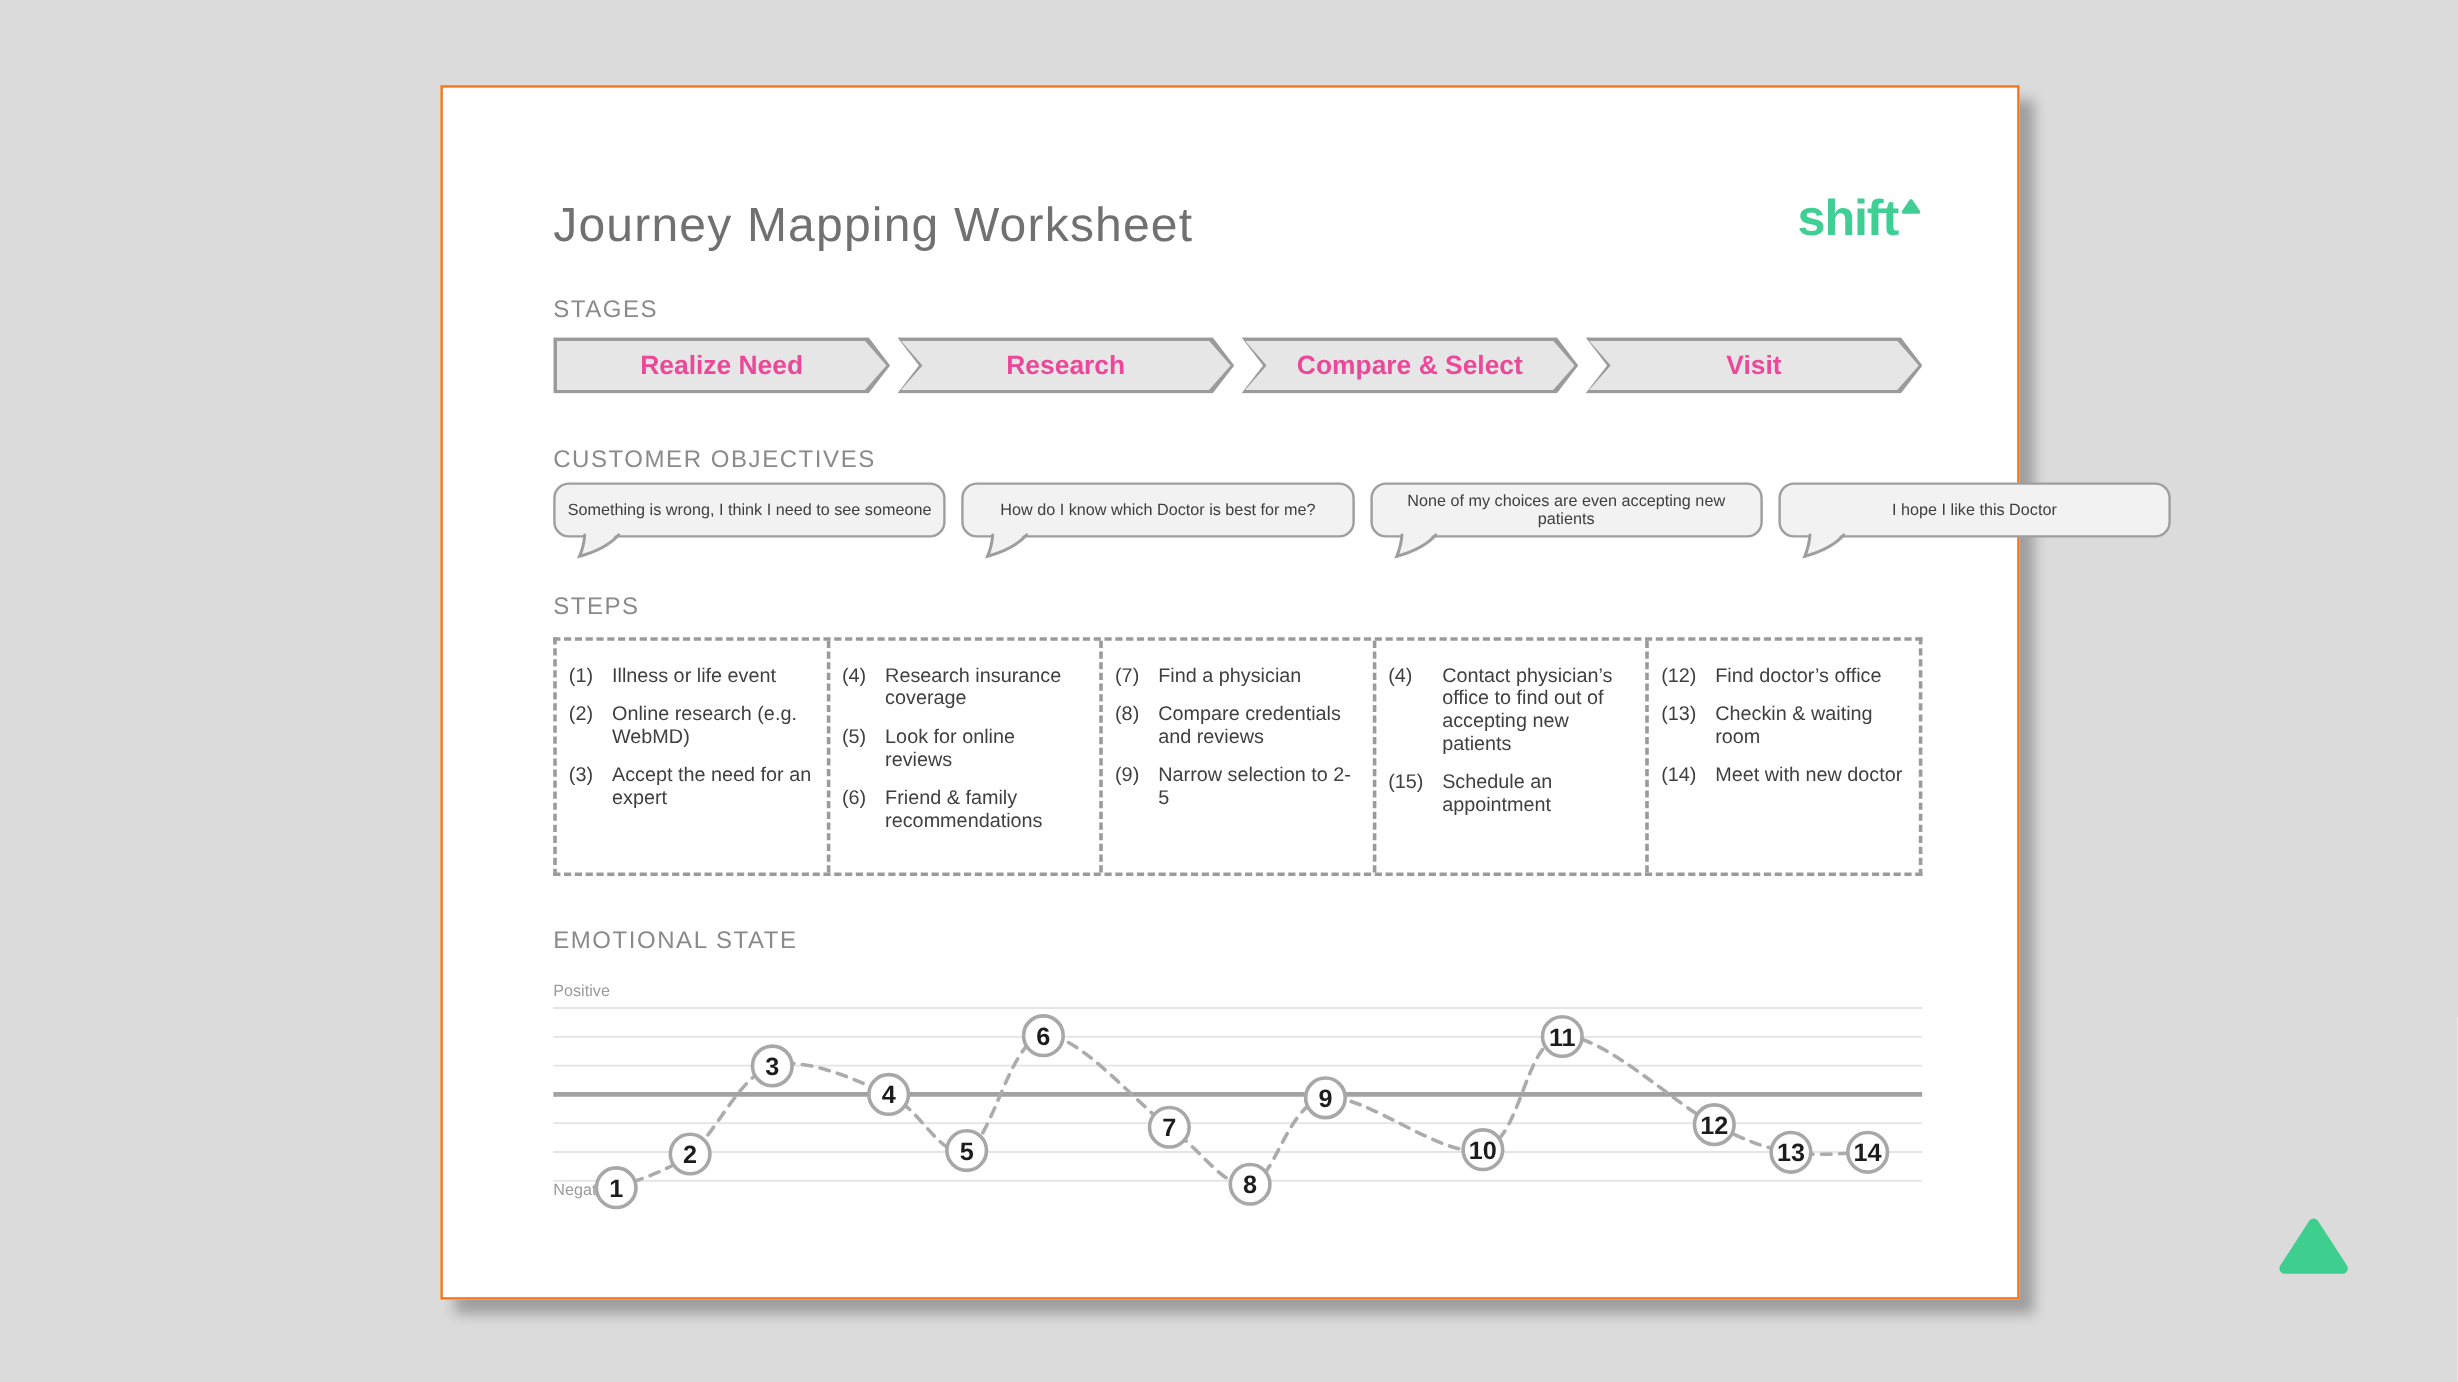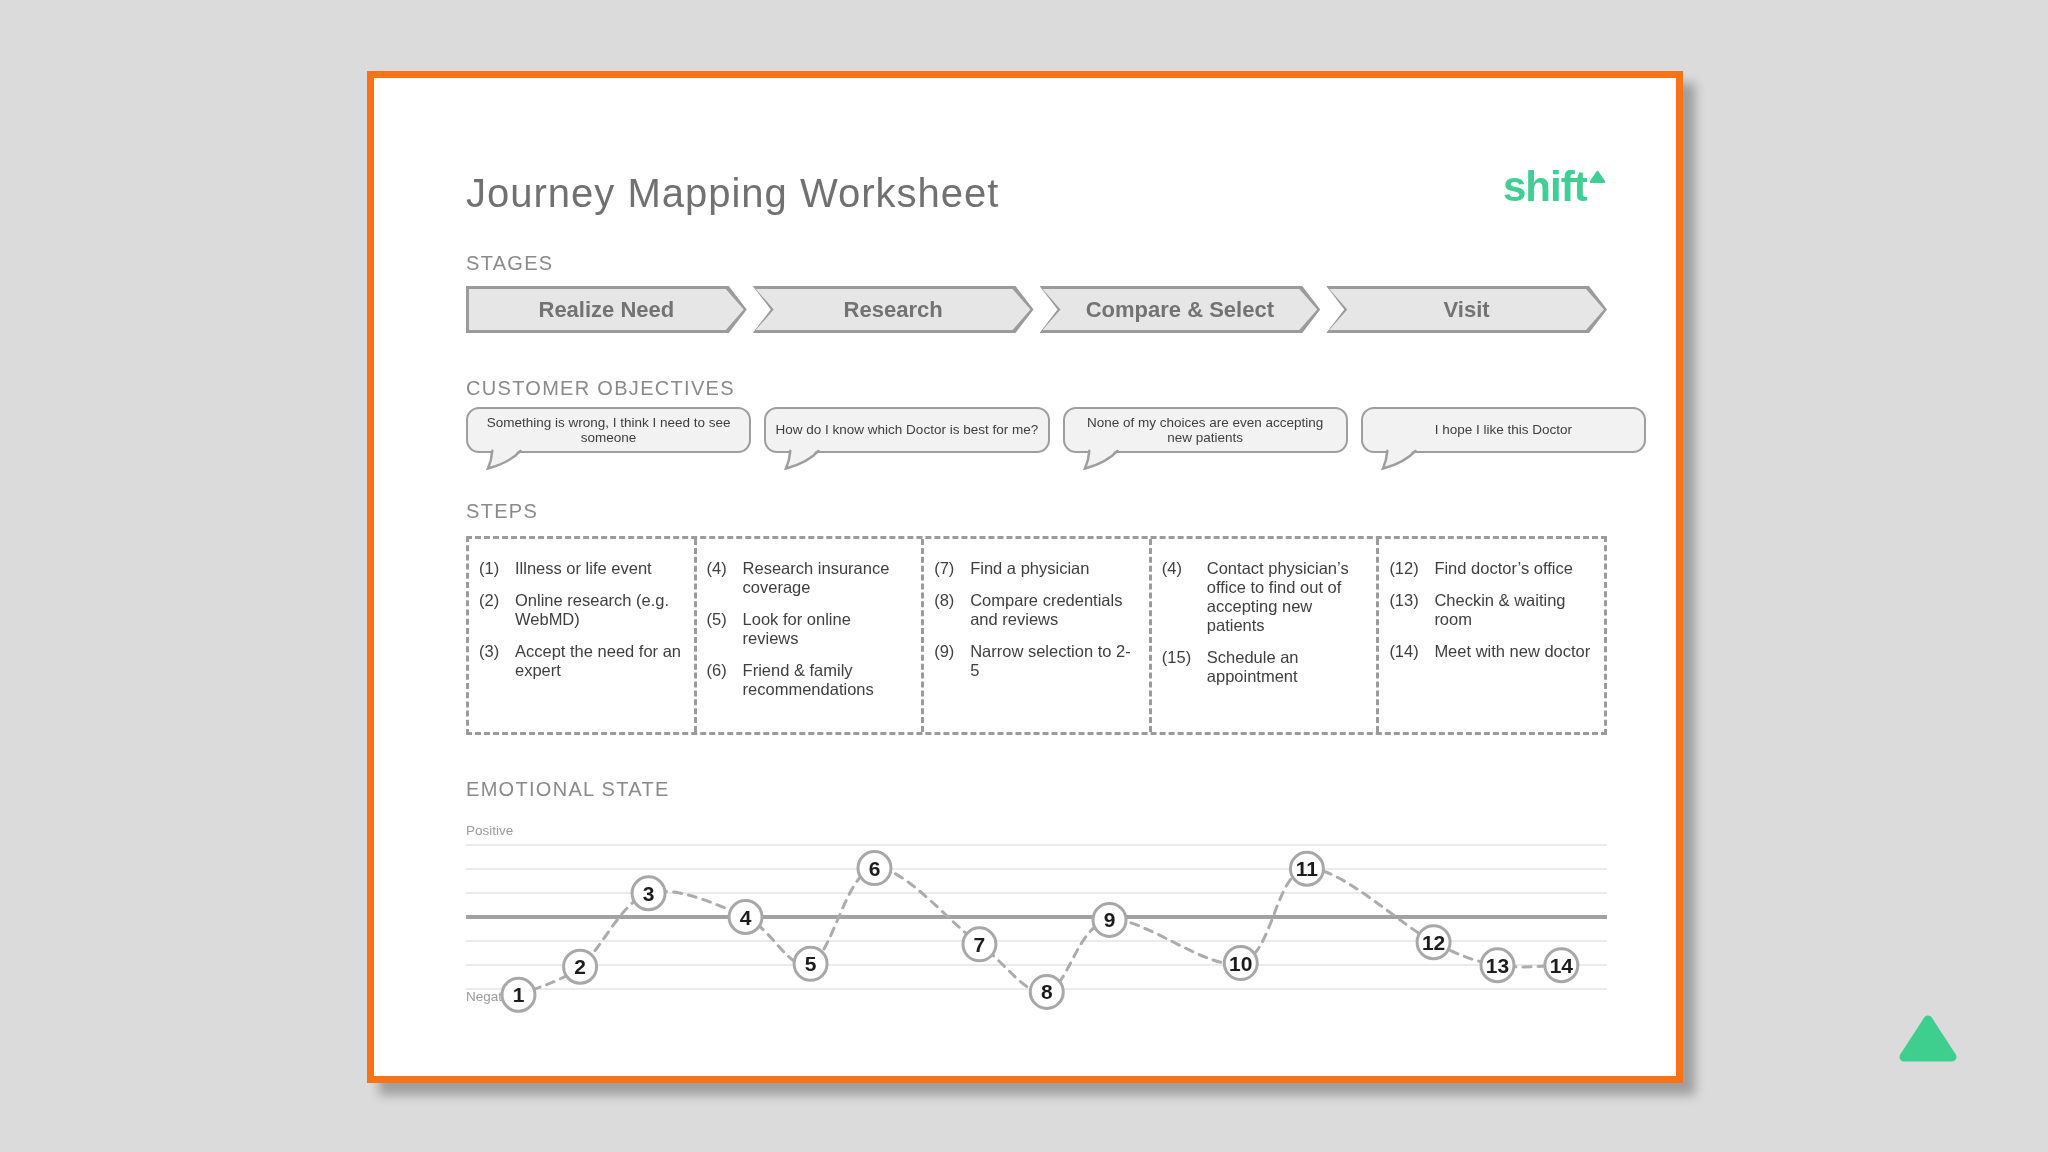--- a/index.html
+++ b/index.html
@@ -3,21 +3,21 @@
 <meta charset="utf-8">
 <style>
   html,body { margin:0; padding:0; }
   body {
     width:2048px; height:1152px; position:relative; overflow:hidden;
     background:#DBDBDB;
     font-family:"Liberation Sans","DejaVu Sans",sans-serif;
   }
   .card {
     position:absolute; left:367px; top:71px; width:1316px; height:1012px;
-    background:#FFFFFF; border:7px solid #f97316; box-sizing:border-box;
+    background:#FFFFFF; border:2px solid #f97316; box-sizing:border-box;
     box-shadow:12px 12px 10px rgba(0,0,0,0.28);
   }
   .title {
     position:absolute; left:92px; top:93px;
     font-size:40px; font-weight:400; letter-spacing:1px; color:#717171;
   }
   .logo { position:absolute; left:1118px; top:88px; display:flex; align-items:flex-start; }
   .logo-text { font-size:42px; font-weight:bold; letter-spacing:-1px; color:#3FCE94; line-height:42px;margin-left:11px; }
   .logo-tri { width:17px; height:14px; margin:4px 0 0 2px; }
 
@@ -36,25 +36,25 @@
   .stage-shape { position:absolute; inset:0; background:#9B9B9B; }
   .stage-shape::after { content:""; position:absolute; inset:3px; background:#E6E6E6; }
   .seg-first .stage-shape, .seg-first .stage-shape::after {
     clip-path:polygon(0 0, calc(100% - 18px) 0, 100% 50%, calc(100% - 18px) 100%, 0 100%);
   }
   .seg-mid .stage-shape, .seg-mid .stage-shape::after {
     clip-path:polygon(0 0, calc(100% - 18px) 0, 100% 50%, calc(100% - 18px) 100%, 0 100%, 18px 50%);
   }
   .stage-label {
     position:absolute; inset:0; display:flex; align-items:center; justify-content:center;
-    font-size:22px; font-weight:bold; color:#737373;
-  }
-
-  
-  .bubbles-row { position:absolute; left:92px; top:329px; width:1180px; height:46px; display:flex; gap:13px; }
+    font-size:22px; font-weight:bold; color:#ec4899;
+  }
+
+  
+  .bubbles-row { position:absolute; left:92px; top:329px; width:1348px; height:46px; display:flex; gap:13px; }
   .bubble {
     flex:1; position:relative; box-sizing:border-box;
     background:#F2F2F2; border:2.5px solid #9E9E9E; border-radius:13px;
     display:flex; align-items:center; justify-content:center; text-align:center;
     font-size:13.5px; line-height:15.5px; font-weight:500; color:#3E3E3E; padding:2px 9px;
   }
   .tail { position:absolute; left:16px; top:100%; margin-top:-3px; width:40px; height:23px; overflow:visible; }
 
   
   .steps-box {

